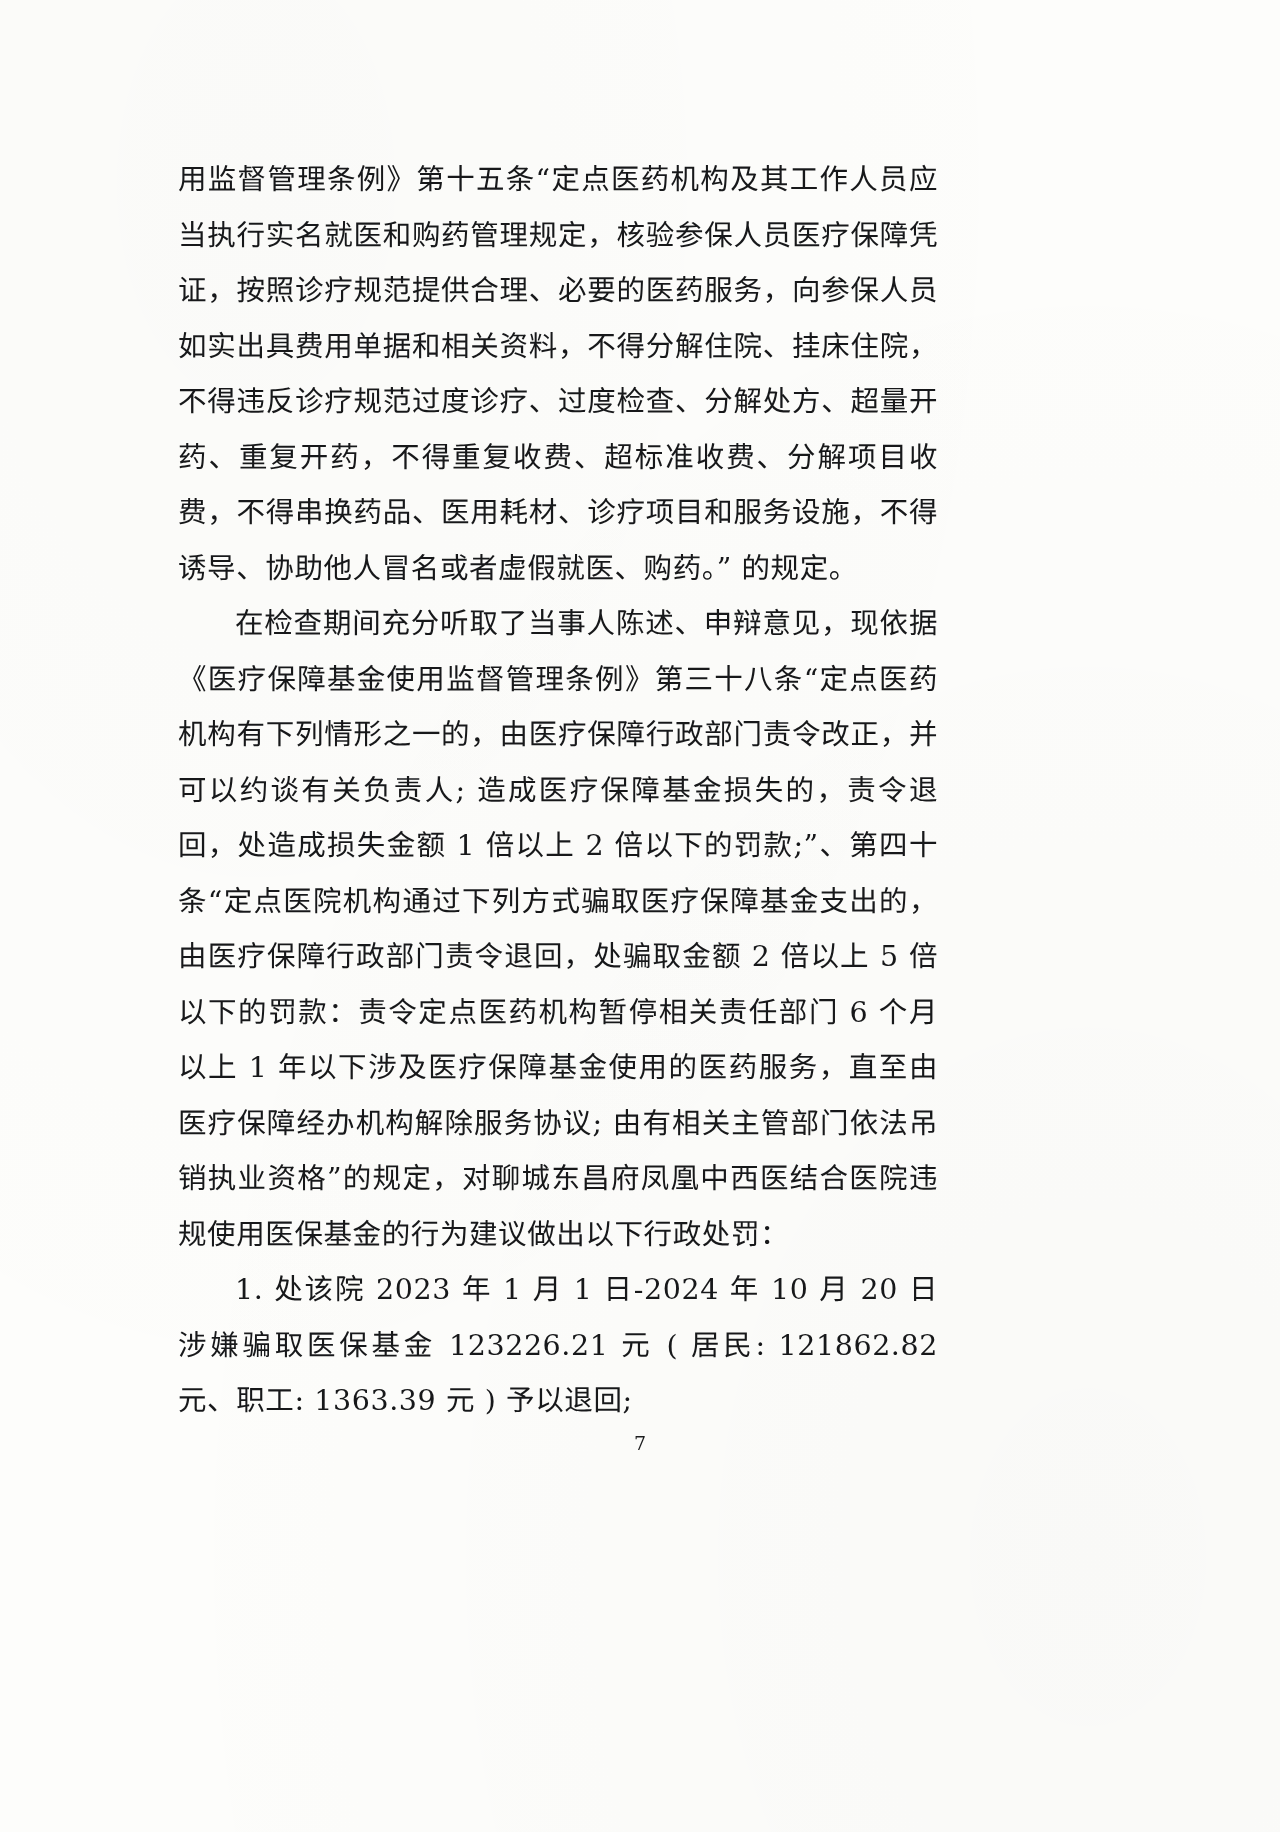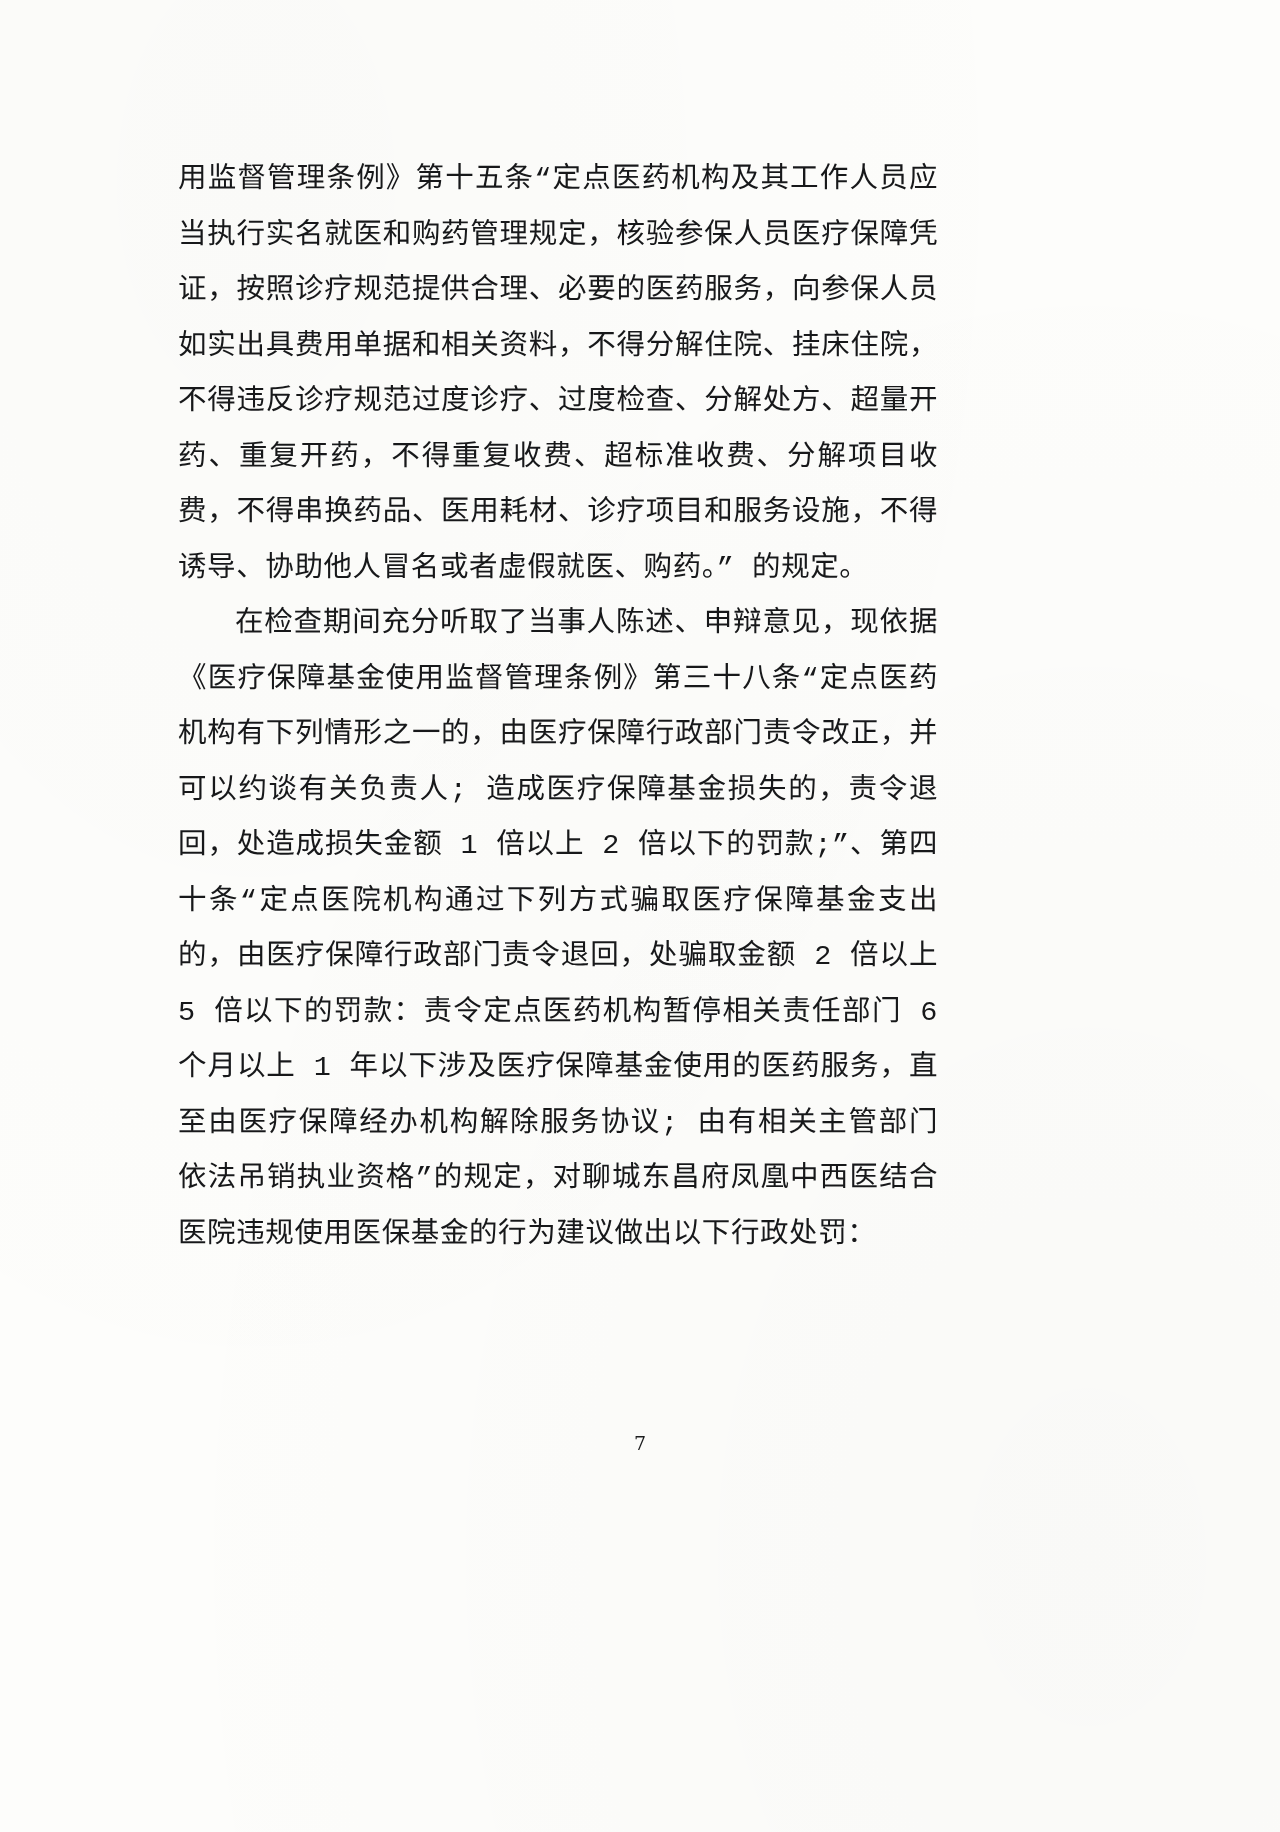--- a/index.html
+++ b/index.html
@@ -38,21 +38,20 @@
     font-size: 28.5px;
     line-height: 55.5px;
     letter-spacing: 0.6px;
     text-align: justify;
     text-justify: inter-ideograph;
   }
   .para {
     margin: 0;
     text-align: justify;
     text-justify: inter-ideograph;
-    font-family: Liberation Mono, monospace;
   }
   .para.indent {
     text-indent: 2em;
   }
   .page-number {
     position: absolute;
     left: 0;
     right: 0;
     top: 1432px;
     text-align: center;
@@ -62,17 +61,18 @@
   }
 </style>
 </head>
 <body>
 
 <div class="page">
 
   <div class="body-text">
     <p class="para">用监督管理条例》第十五条“定点医药机构及其工作人员应当执行实名就医和购药管理规定，核验参保人员医疗保障凭证，按照诊疗规范提供合理、必要的医药服务，向参保人员如实出具费用单据和相关资料，不得分解住院、挂床住院，不得违反诊疗规范过度诊疗、过度检查、分解处方、超量开药、重复开药，不得重复收费、超标准收费、分解项目收费，不得串换药品、医用耗材、诊疗项目和服务设施，不得诱导、协助他人冒名或者虚假就医、购药。” 的规定。</p>
     <p class="para indent">在检查期间充分听取了当事人陈述、申辩意见，现依据《医疗保障基金使用监督管理条例》第三十八条“定点医药机构有下列情形之一的，由医疗保障行政部门责令改正，并可以约谈有关负责人; 造成医疗保障基金损失的，责令退回，处造成损失金额 1 倍以上 2 倍以下的罚款;”、第四十条“定点医院机构通过下列方式骗取医疗保障基金支出的，由医疗保障行政部门责令退回，处骗取金额 2 倍以上 5 倍以下的罚款：责令定点医药机构暂停相关责任部门 6 个月以上 1 年以下涉及医疗保障基金使用的医药服务，直至由医疗保障经办机构解除服务协议; 由有相关主管部门依法吊销执业资格”的规定，对聊城东昌府凤凰中西医结合医院违规使用医保基金的行为建议做出以下行政处罚：</p>
+    <p class="para indent">1. 处该院 2023 年 1 月 1 日-2024 年 10 月 20 日涉嫌骗取医保基金 123226.21 元 ( 居民: 121862.82 元、职工: 1363.39 元 ) 予以退回;</p>
   </div>
 
   <div class="page-number">7</div>
 
 </div>
 
 </body></html>

